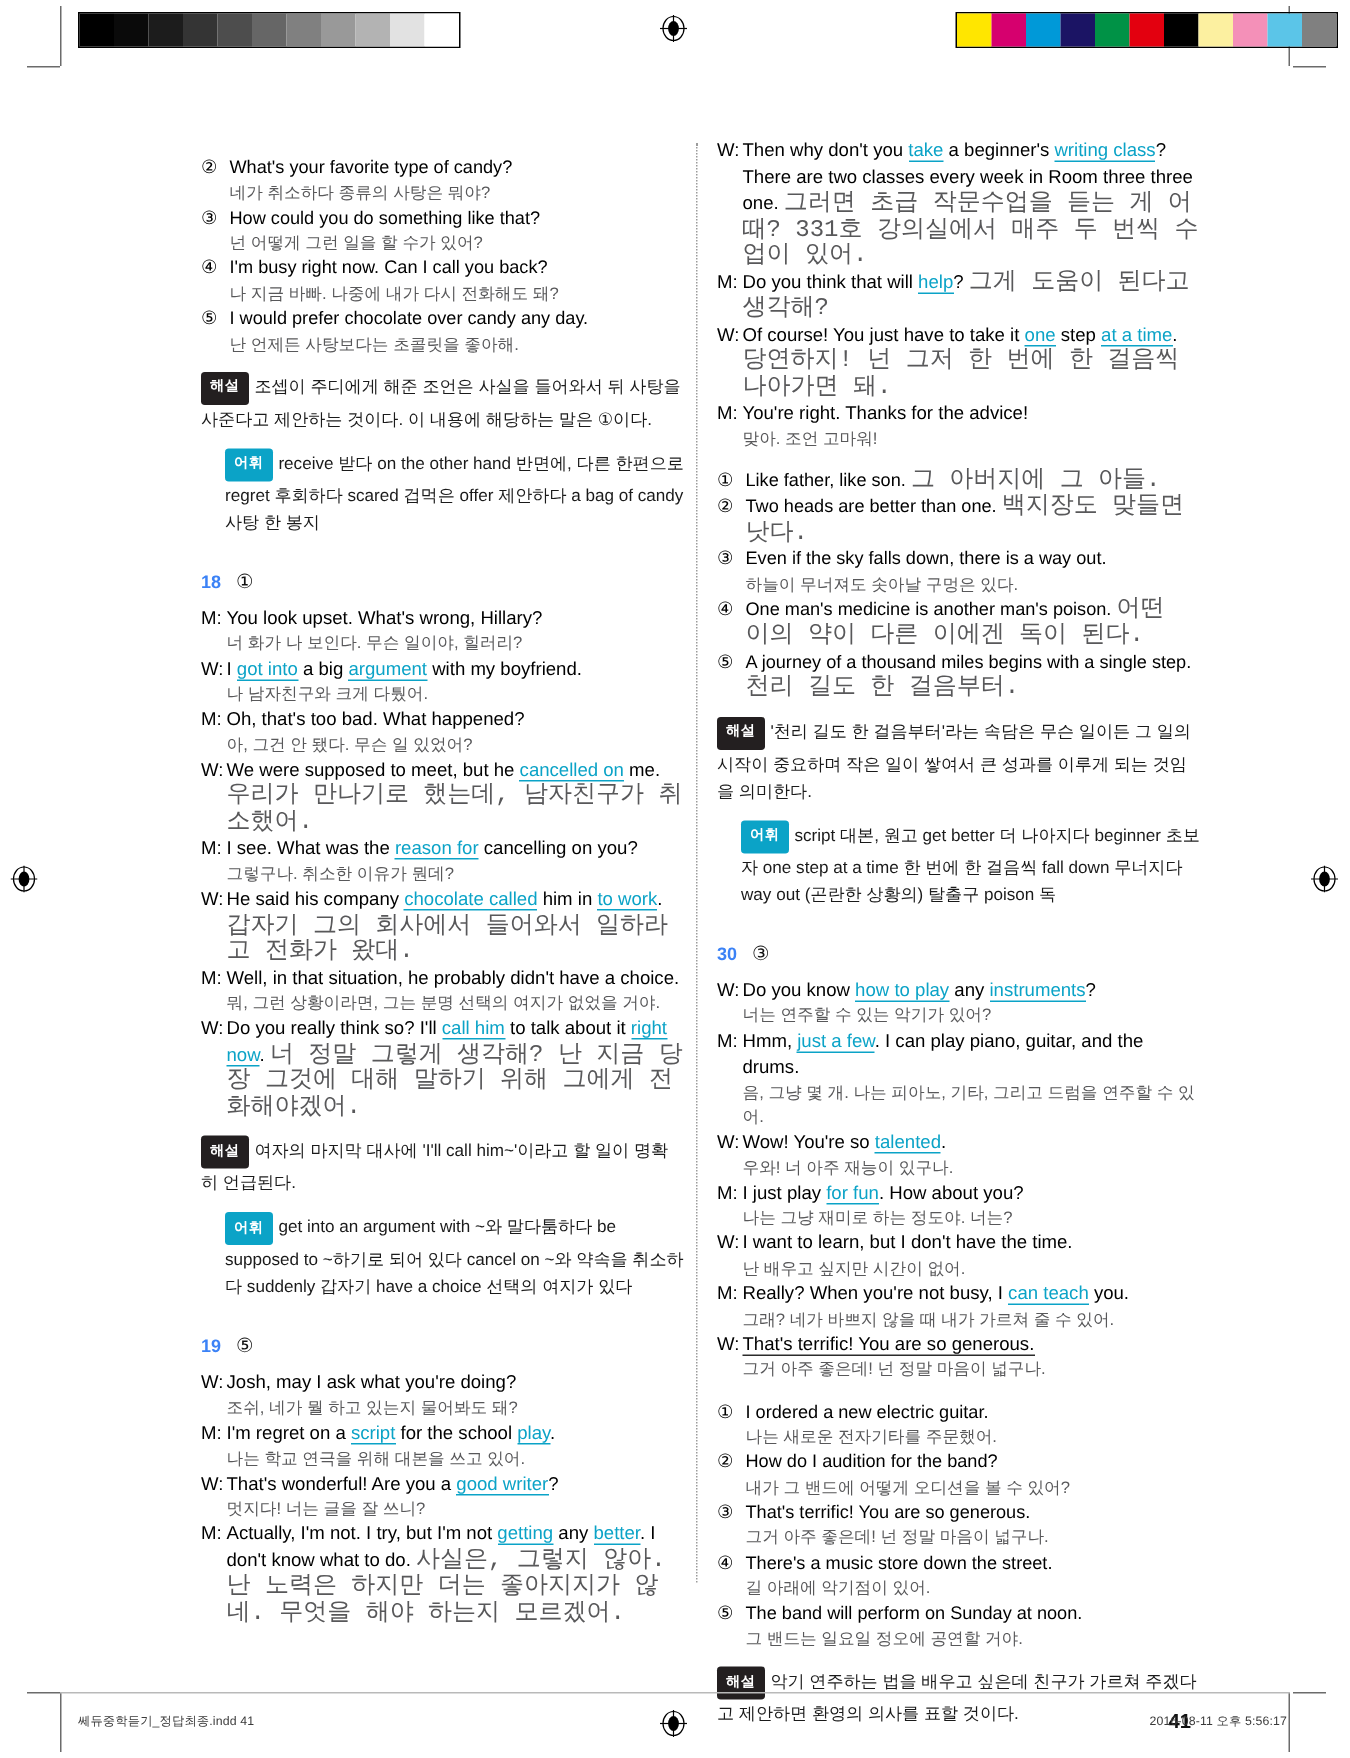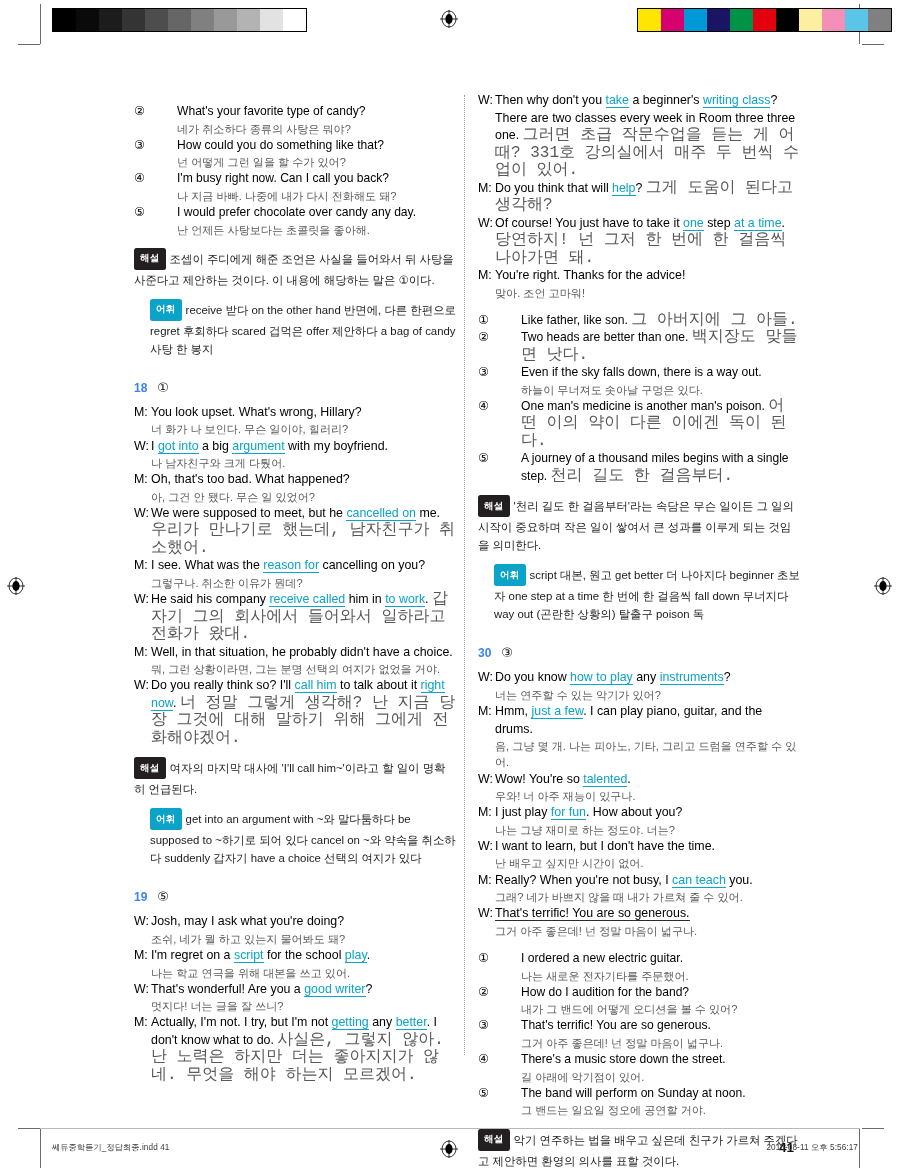--- a/index.html
+++ b/index.html
@@ -43,21 +43,21 @@
   .line{display:flex;align-items:flex-start;font-size:12.4px;line-height:17.5px;margin:0;}
   .spk{width:17px;flex:0 0 17px;font-size:12.4px;line-height:17.5px;}
   .utt{flex:1 1 auto;}
   .kor{color:#58585a;font-size:11.1px;line-height:16.2px;display:block;}
   .kor-inline{color:#58585a;font-size:16px;font-family:Liberation Mono, monospace;}
 
   
   .choices{margin:11px 0 0 0;}
   .choice{display:flex;align-items:flex-start;font-size:12.4px;line-height:17.5px;margin-bottom:0px;}
   .cnum{flex:0 0 19px;font-size:12.2px;line-height:17.5px;}
-  .ctext{flex:1 1 auto;margin-left:24px;}
+  .ctext{flex:1 1 auto;}
 
   
   .hl{color:#0ba3c7;border-bottom:1px solid #0ba3c7;}
   .ul{border-bottom:1px solid #2b2b2b;}
 
   
   .block{margin:11px 0 0 0;font-size:11.6px;line-height:18px;color:#111;}
   .block.vocab{margin-left:16px;}
   .badge{
     display:inline-block;color:#fff;font-size:9.5px;font-weight:bold;
@@ -196,21 +196,21 @@
         <div class="line">
           <span class="spk">W:</span>
           <span class="utt"><span>We were supposed to meet, but he </span><span class="hl">cancelled on</span><span> me. </span><span class="kor-inline">우리가 만나기로 했는데, 남자친구가 취소했어.</span></span>
         </div>
         <div class="line">
           <span class="spk">M:</span>
           <span class="utt"><span>I see. What was the </span><span class="hl">reason for</span><span> cancelling on you?</span><span class="kor">그렇구나. 취소한 이유가 뭔데?</span></span>
         </div>
         <div class="line">
           <span class="spk">W:</span>
-          <span class="utt"><span>He said his company </span><span class="hl">receive called</span><span> him in </span><span class="hl">to work</span><span>. </span><span class="kor-inline">갑자기 그의 회사에서 들어와서 일하라고 전화가 왔대.</span></span>
+          <span class="utt"><span>He said his company </span><span class="hl">chocolate called</span><span> him in </span><span class="hl">to work</span><span>. </span><span class="kor-inline">갑자기 그의 회사에서 들어와서 일하라고 전화가 왔대.</span></span>
         </div>
         <div class="line">
           <span class="spk">M:</span>
           <span class="utt"><span>Well, in that situation, he probably didn't have a choice.</span><span class="kor">뭐, 그런 상황이라면, 그는 분명 선택의 여지가 없었을 거야.</span></span>
         </div>
         <div class="line">
           <span class="spk">W:</span>
           <span class="utt"><span>Do you really think so? I'll </span><span class="hl">call him</span><span> to talk about it </span><span class="hl">right now</span><span>. </span><span class="kor-inline">너 정말 그렇게 생각해? 난 지금 당장 그것에 대해 말하기 위해 그에게 전화해야겠어.</span></span>
         </div>
       </div>

